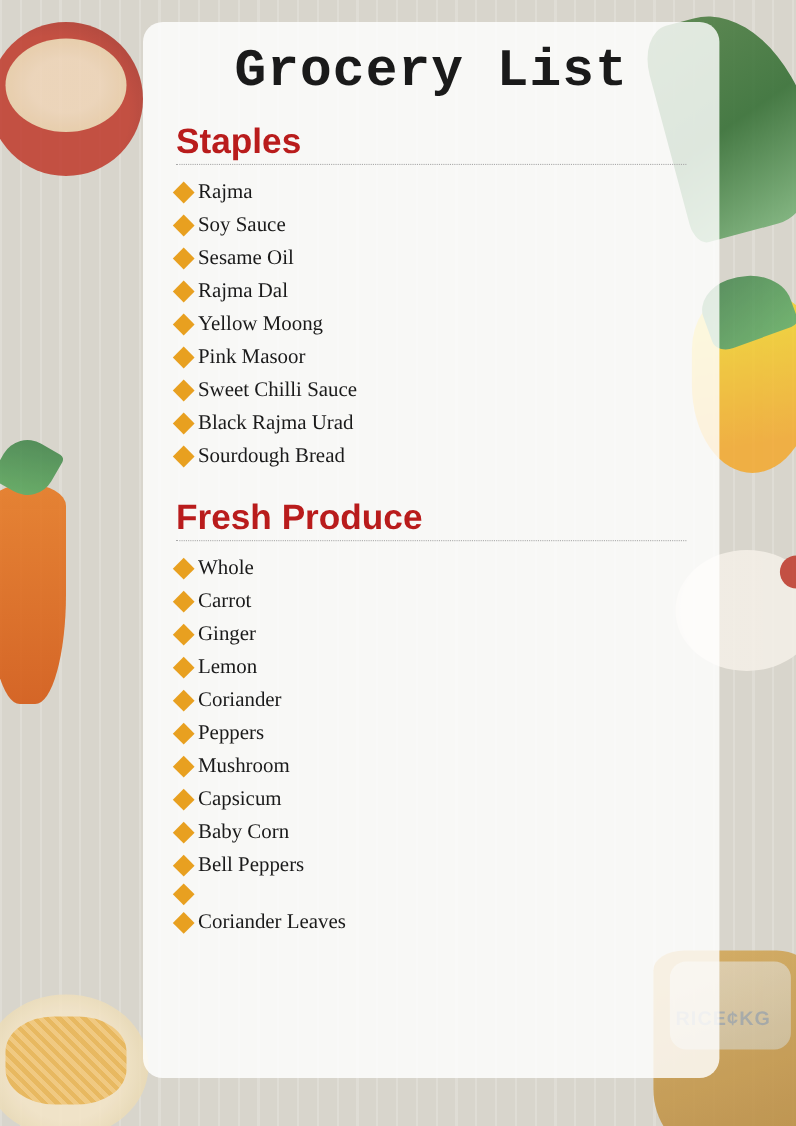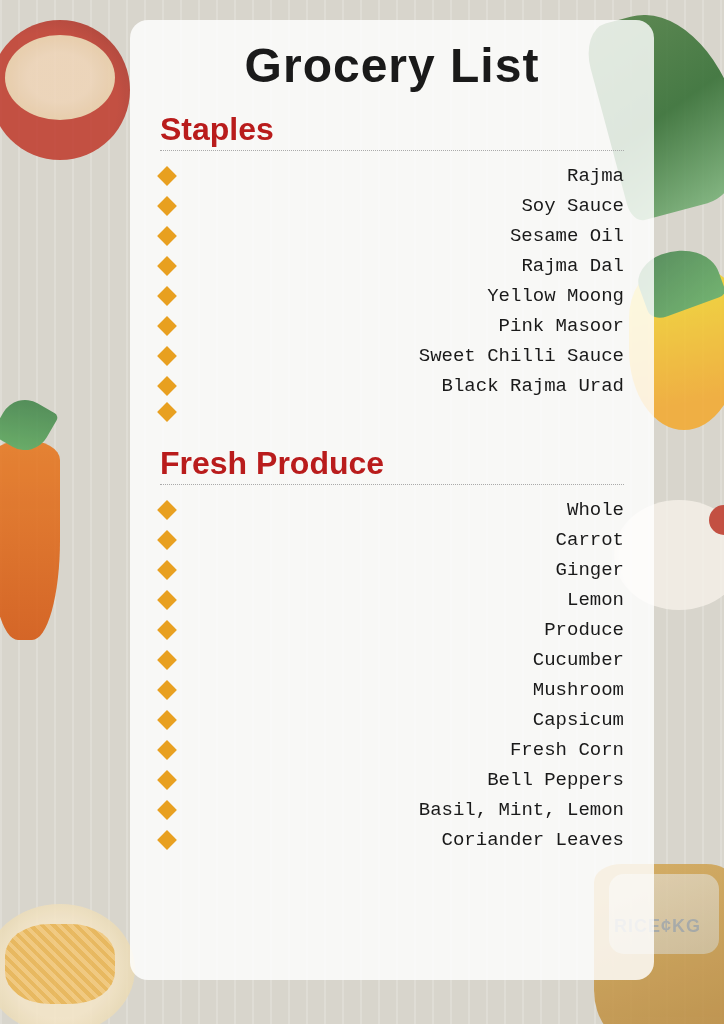--- a/index.html
+++ b/index.html
@@ -171,21 +171,21 @@
       margin: 20px 70px 20px 130px;
       background: rgba(255, 255, 255, 0.82);
       border-radius: 18px;
       padding: 10px 30px 30px 30px;
       z-index: 10;
       min-height: 960px;
     }
 
     .page-title {
       text-align: center;
-      font-family: Liberation Sans, sans-serif;
+      font-family: Liberation Mono, monospace;
       font-size: 48px;
       font-weight: 700;
       color: #1a1a1a;
       margin-bottom: 18px;
       margin-top: 8px;
       letter-spacing: 1px;
     }
 
     .section-title {
       font-family: Arial, 'Helvetica Neue', sans-serif;
@@ -200,24 +200,23 @@
       border: none;
       border-top: 1.5px dotted #aaa;
       margin-bottom: 10px;
     }
 
     .grocery-item {
       display: flex;
       align-items: center;
       gap: 6px;
       padding: 4px 0;
-      font-family: Liberation Mono, monospace;
+      font-family: Liberation Serif, serif;
       font-size: 19px;
       color: #1a1a1a;
-      justify-content: space-between;
     }
 
     .diamond-icon {
       display: inline-block;
       width: 14px;
       height: 14px;
       background: #e8a020;
       transform: rotate(45deg);
       flex-shrink: 0;
     }
@@ -275,20 +274,21 @@
       <div class="grocery-item">
         <span class="diamond-icon"></span>
         <span class="item-label">Sweet Chilli Sauce</span>
       </div>
       <div class="grocery-item">
         <span class="diamond-icon"></span>
         <span class="item-label">Black Rajma Urad</span>
       </div>
       <div class="grocery-item">
         <span class="diamond-icon"></span>
+        <span class="item-label">Sourdough Bread</span>
       </div>
     </div>
 
     <h2 class="section-title" style="margin-top: 22px;">Fresh Produce</h2>
     <hr class="section-divider">
 
     <div>
       <div class="grocery-item">
         <span class="diamond-icon"></span>
         <span class="item-label">Whole</span>
@@ -300,45 +300,44 @@
       <div class="grocery-item">
         <span class="diamond-icon"></span>
         <span class="item-label">Ginger</span>
       </div>
       <div class="grocery-item">
         <span class="diamond-icon"></span>
         <span class="item-label">Lemon</span>
       </div>
       <div class="grocery-item">
         <span class="diamond-icon"></span>
-        <span class="item-label">Produce</span>
-      </div>
-      <div class="grocery-item">
-        <span class="diamond-icon"></span>
-        <span class="item-label">Cucumber</span>
+        <span class="item-label">Coriander</span>
+      </div>
+      <div class="grocery-item">
+        <span class="diamond-icon"></span>
+        <span class="item-label">Peppers</span>
       </div>
       <div class="grocery-item">
         <span class="diamond-icon"></span>
         <span class="item-label">Mushroom</span>
       </div>
       <div class="grocery-item">
         <span class="diamond-icon"></span>
         <span class="item-label">Capsicum</span>
       </div>
       <div class="grocery-item">
         <span class="diamond-icon"></span>
-        <span class="item-label">Fresh Corn</span>
+        <span class="item-label">Baby Corn</span>
       </div>
       <div class="grocery-item">
         <span class="diamond-icon"></span>
         <span class="item-label">Bell Peppers</span>
       </div>
       <div class="grocery-item">
         <span class="diamond-icon"></span>
-        <span class="item-label">Basil, Mint, Lemon</span>
       </div>
       <div class="grocery-item">
         <span class="diamond-icon"></span>
         <span class="item-label">Coriander Leaves</span>
       </div>
     </div>
 
   </div>
 </div>
 

